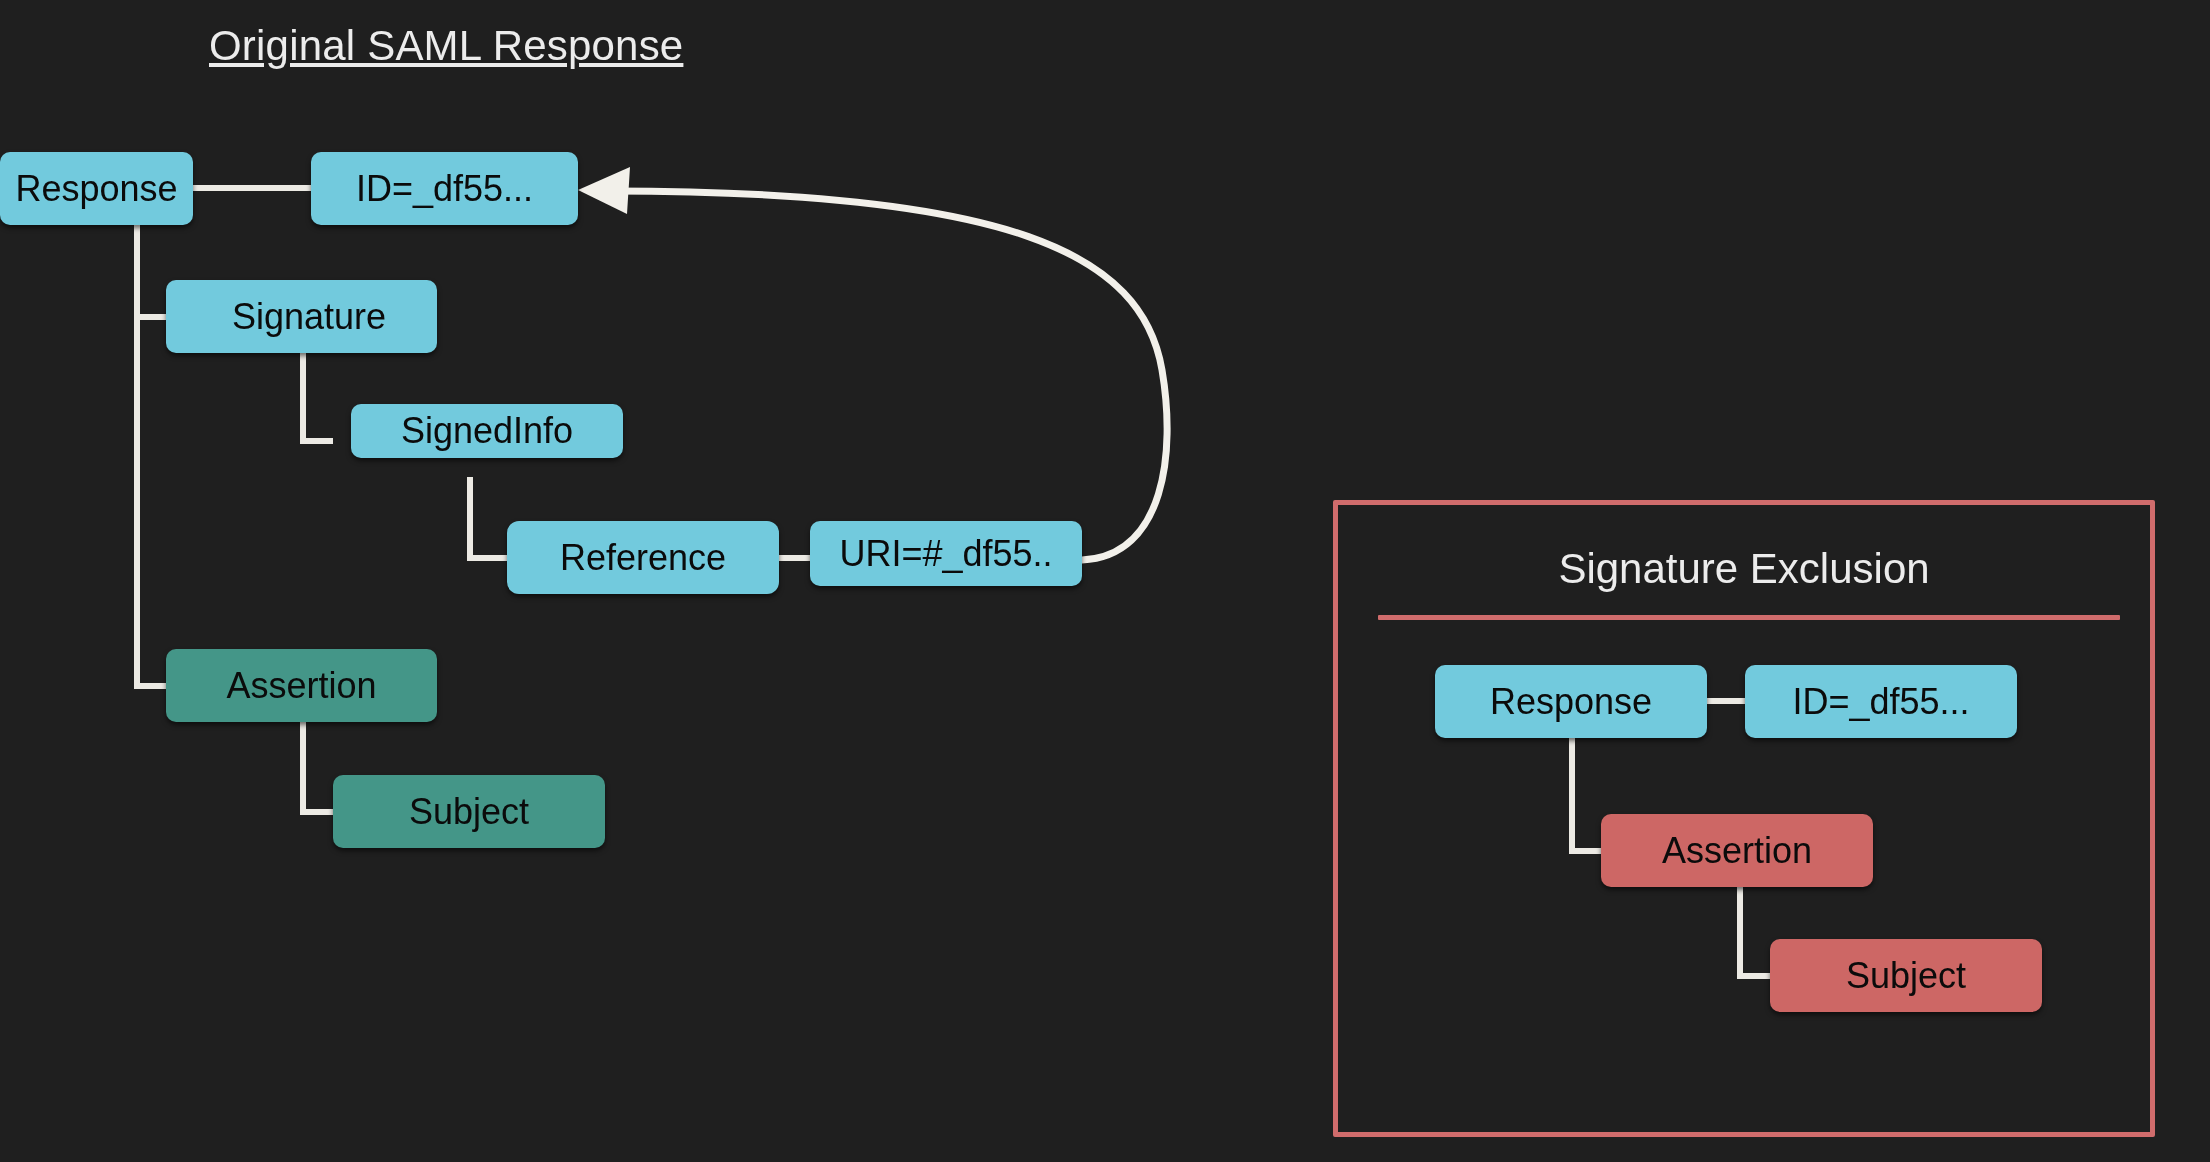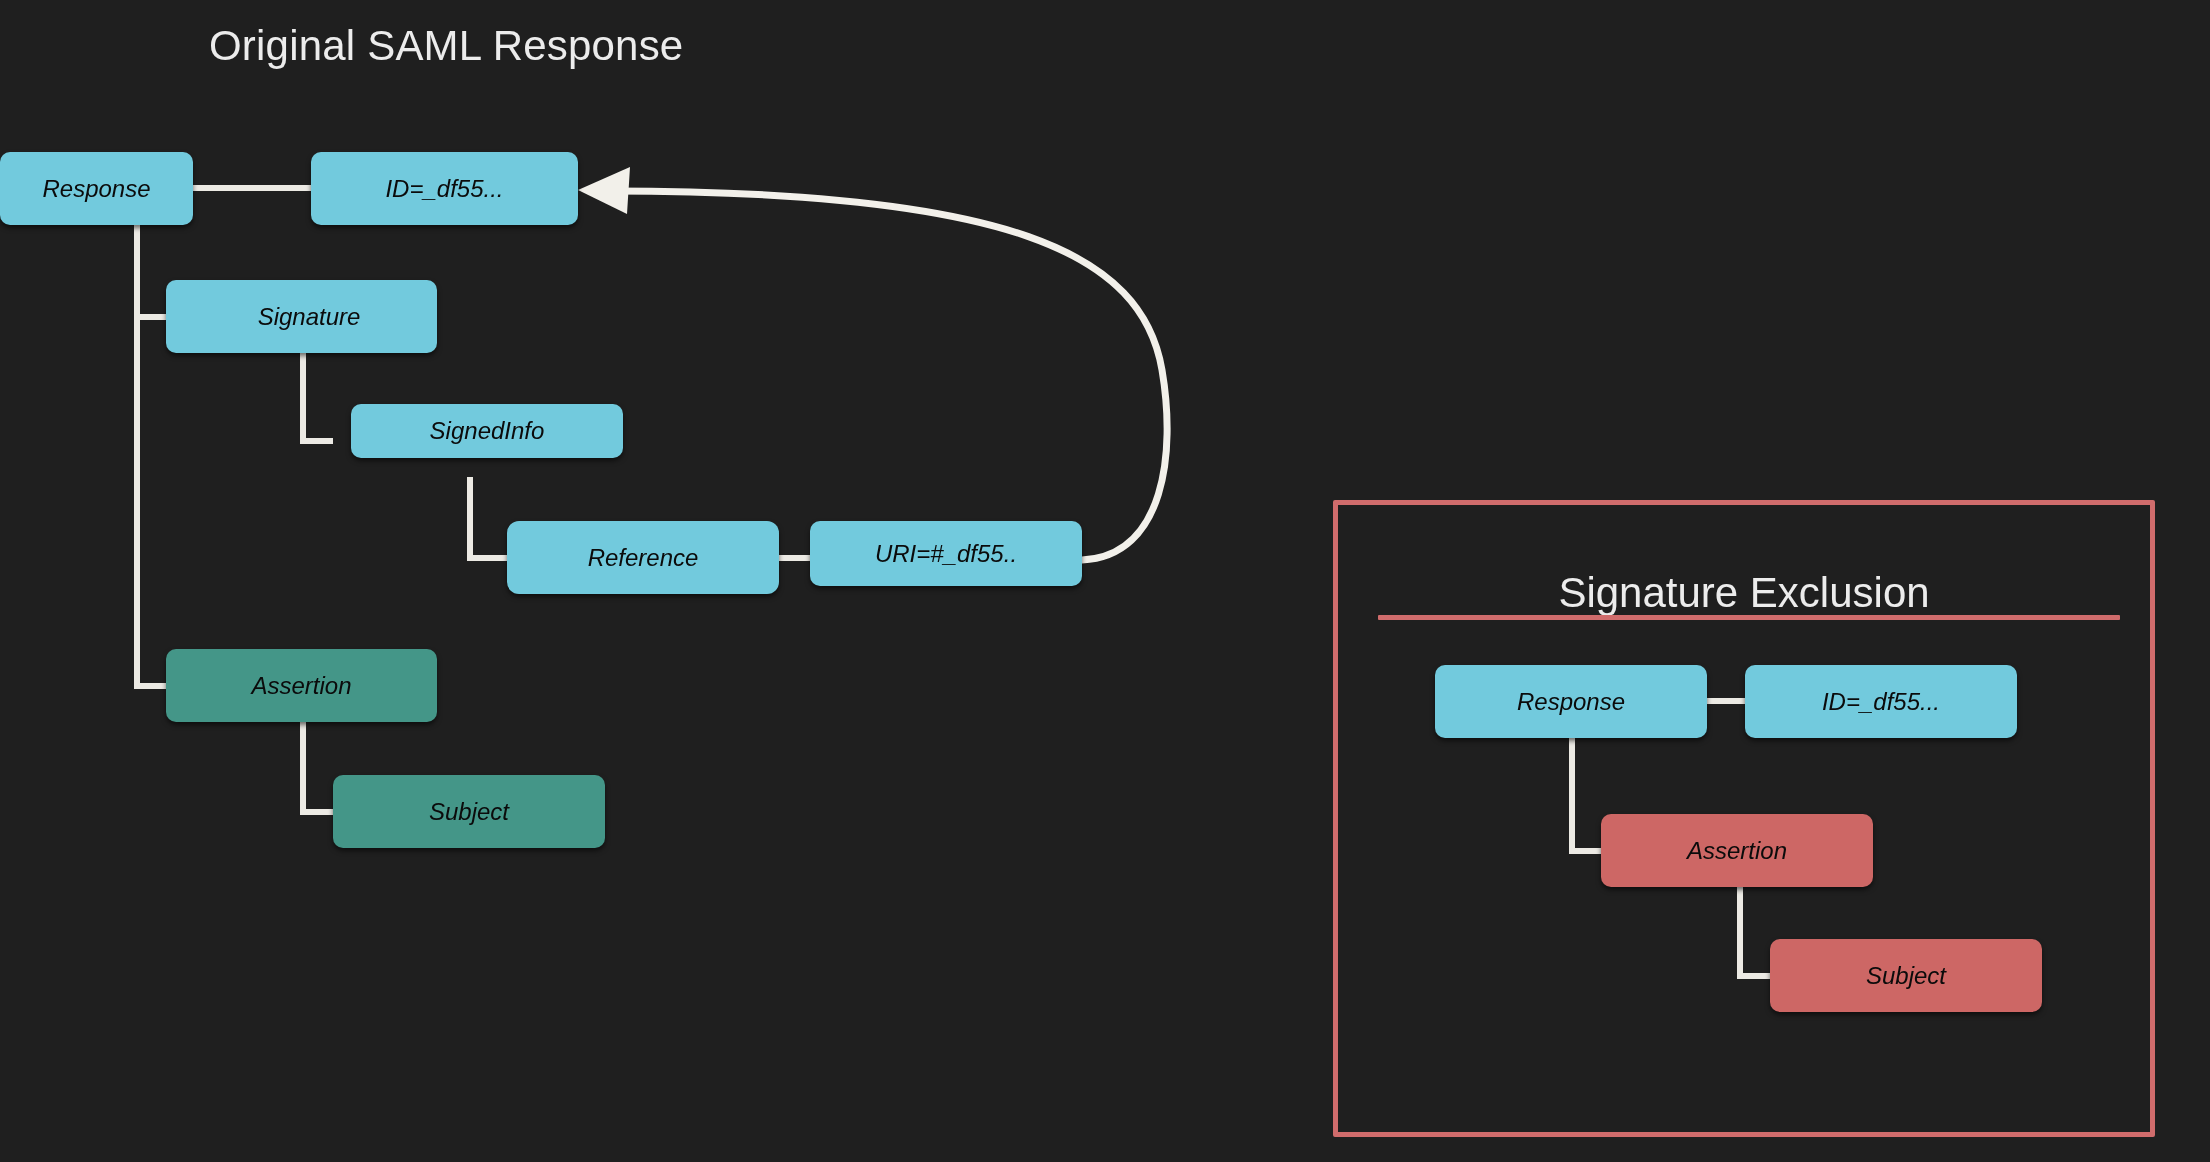--- a/index.html
+++ b/index.html
@@ -28,26 +28,25 @@
     white-space: nowrap;
     letter-spacing: 0.2px;
   }
   .node {
     position: absolute;
     border-radius: 10px;
     display: flex;
     align-items: center;
     justify-content: center;
     color: #0b0b0b;
-    font-size: 24px;
+    font-size: 36px;
     font-weight: 400;
     white-space: nowrap;
     box-shadow: 0 3px 5px rgba(0,0,0,0.55);
     box-sizing: border-box;
-    font-style: italic;
   }
   .node.cyan  { background: #72cadd; }
   .node.teal  { background: #449688; }
   .node.salmon{ background: #cd6765; }
 
   .panel {
     position: absolute;
     border: 5px solid #d06c6c;
     border-radius: 2px;
     background: transparent;
@@ -85,21 +84,21 @@
     stroke-width: 7;
     fill: none;
     stroke-linecap: round;
   }
 </style>
 </head>
 <body>
 
 <div id="canvas">
 
-  <div class="diagram-title" style="left:209px; top:22px;">Original SAML Response</div>
+  <div class="diagram-title" style="left:209px; top:22px;text-decoration:underline;">Original SAML Response</div>
 
   <svg class="links" viewBox="0 0 2210 1162">
 
     <path class="linkpath" d="M 193 188 L 311 188"></path>
 
     <path class="linkpath" d="M 137 225 L 137 317 L 166 317"></path>
 
     <path class="linkpath" d="M 137 225 L 137 686 L 166 686"></path>
 
     <path class="linkpath" d="M 303 353 L 303 441 L 333 441"></path>
@@ -129,21 +128,21 @@
   <div class="node cyan" style="left:507px; top:521px; width:272px; height:73px;border-radius:12px;">Reference</div>
 
   <div class="node cyan" style="left:810px; top:521px; width:272px; height:65px;">URI=#_df55..</div>
 
   <div class="node teal" style="left:166px; top:649px; width:271px; height:73px;">Assertion</div>
 
   <div class="node teal" style="left:333px; top:775px; width:272px; height:73px;">Subject</div>
 
   <div class="panel" style="left:1333px; top:500px; width:822px; height:637px;"></div>
 
-  <div class="panel-title" style="left:1333px; top:545px; width:822px;margin-top:24px;">Signature Exclusion</div>
+  <div class="panel-title" style="left:1333px; top:545px; width:822px;">Signature Exclusion</div>
 
   <div class="panel-divider" style="left:1378px; top:615px; width:742px;"></div>
 
   <div class="node cyan" style="left:1435px; top:665px; width:272px; height:73px;">Response</div>
 
   <div class="node cyan" style="left:1745px; top:665px; width:272px; height:73px;">ID=_df55...</div>
 
   <div class="node salmon" style="left:1601px; top:814px; width:272px; height:73px;">Assertion</div>
 
   <div class="node salmon" style="left:1770px; top:939px; width:272px; height:73px;">Subject</div>

